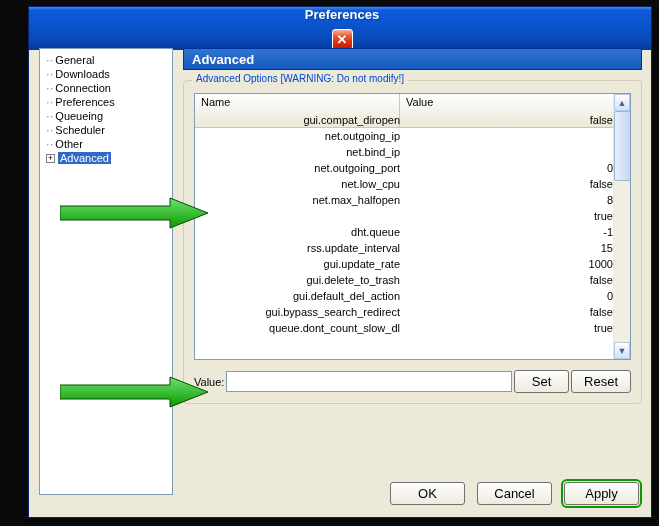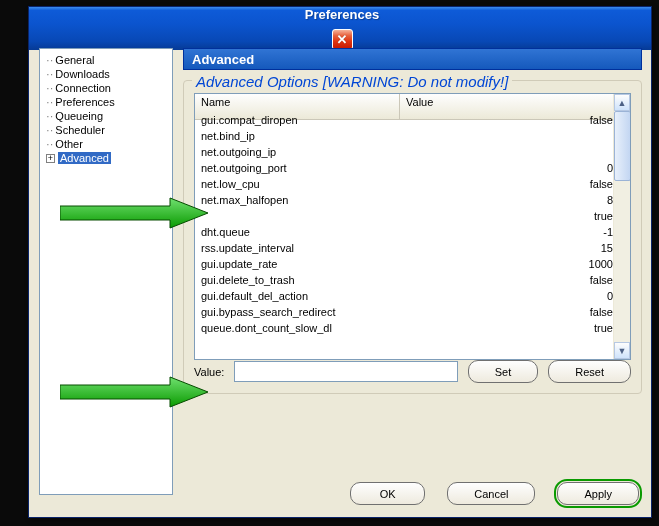--- a/index.html
+++ b/index.html
@@ -111,55 +111,54 @@
     background: #ece9d8;
     padding: 12px 10px 10px 10px;
     position: relative;
   }
   .group .legend {
     position: absolute;
     top: -8px; left: 8px;
     background: #ece9d8;
     padding: 0 4px;
     color: #0046d5;
-    font-size: 15px;
-    font-style: italic;
+    font-size: 10px;
   }
   .listview {
     width: 437px;
     height: 267px;
     background: #fff;
     border: 1px solid #7f9db9;
     font-size: 11px;
     position: relative;
     overflow: hidden;
   }
   .lv-header {
     display: flex;
-    height: 26px;
+    height: 34px;
     background: linear-gradient(to bottom, #fefefe, #ece9d8);
     border-bottom: 1px solid #cbc7b8;
   }
   .lv-header .col {
     border-right: 1px solid #cbc7b8;
     padding: 2px 6px;
   }
   .col-name { width: 205px; }
   .col-value { flex: 1; }
   .lv-body {
     position: absolute;
     top: 18px; bottom: 0; left: 0; right: 17px;
     overflow: hidden;
   }
   .lv-row {
     display: flex;
     height: 16px;
     line-height: 16px;
   }
-  .lv-row .c1 { width: 205px; padding-left: 6px; white-space: nowrap; overflow: hidden;}
+  .lv-row .c1 { width: 205px; padding-left: 6px; white-space: nowrap; overflow: hidden; text-align: right;}
   .lv-row .c2 { flex: 1; padding-left: 4px; white-space: nowrap; text-align: right;}
   .vscroll {
     position: absolute;
     right: 0; top: 0; bottom: 0;
     width: 17px;
     background: #f1efe2;
     border-left: 1px solid #ece9d8;
   }
   .vscroll .sbtn {
     height: 17px;
@@ -174,46 +173,47 @@
     top: 17px; left: 0;
     width: 17px; height: 70px;
     background: linear-gradient(to right,#e8f0fb,#c3d6f2);
     border: 1px solid #9bb3d6;
     border-radius: 2px;
   }
   .vscroll .sbtn.bottom { position: absolute; bottom: 0; left: 0; right: 0;}
   .valrow {
     display: flex;
     align-items: center;
-    gap: 10px;
+    gap: 2px;
+    margin-top: 10px;
   }
   .valrow label { font-size: 11px; }
   .valinput {
     flex: 1;
     height: 21px;
     border: 1px solid #7f9db9;
     background: #fff;
     padding: 2px 4px;
     font-size: 11px;
   }
   .stdbtn {
     height: 23px;
     min-width: 55px;
-    padding: 0 26px;
+    padding: 0 12px;
     background: linear-gradient(to bottom,#fefefe,#eeeade);
     border: 1px solid #707070;
-    border-radius: 10px;
-    font-size: 11px;
+    border-radius: 3px;
+    font-size: 13px;
     cursor: pointer;
   }
   .footer {
     position: absolute;
     right: 12px; bottom: 12px;
     display: flex;
-    gap: 22px;
+    gap: 12px;
   }
   .footer .stdbtn { min-width: 75px; }
   .apply-hl {
     outline: 2px solid #0a9a00;
     outline-offset: 1px;
   }
   
   .arrow {
     position: absolute;
     z-index: 30;
@@ -279,25 +279,25 @@
           <div class="lv-header">
             <div class="col col-name">Name</div>
             <div class="col col-value">Value</div>
           </div>
           <div class="lv-body" id="lv-body">
               <div class="lv-row">
                 <div class="c1">gui.compat_diropen</div>
                 <div class="c2">false</div>
               </div>
               <div class="lv-row">
+                <div class="c1">net.outgoing_ip</div>
+                <div class="c2"></div>
+              </div>
+              <div class="lv-row">
                 <div class="c1">net.bind_ip</div>
-                <div class="c2"></div>
-              </div>
-              <div class="lv-row">
-                <div class="c1">net.outgoing_ip</div>
                 <div class="c2"></div>
               </div>
               <div class="lv-row">
                 <div class="c1">net.outgoing_port</div>
                 <div class="c2">0</div>
               </div>
               <div class="lv-row">
                 <div class="c1">net.low_cpu</div>
                 <div class="c2">false</div>
               </div>

